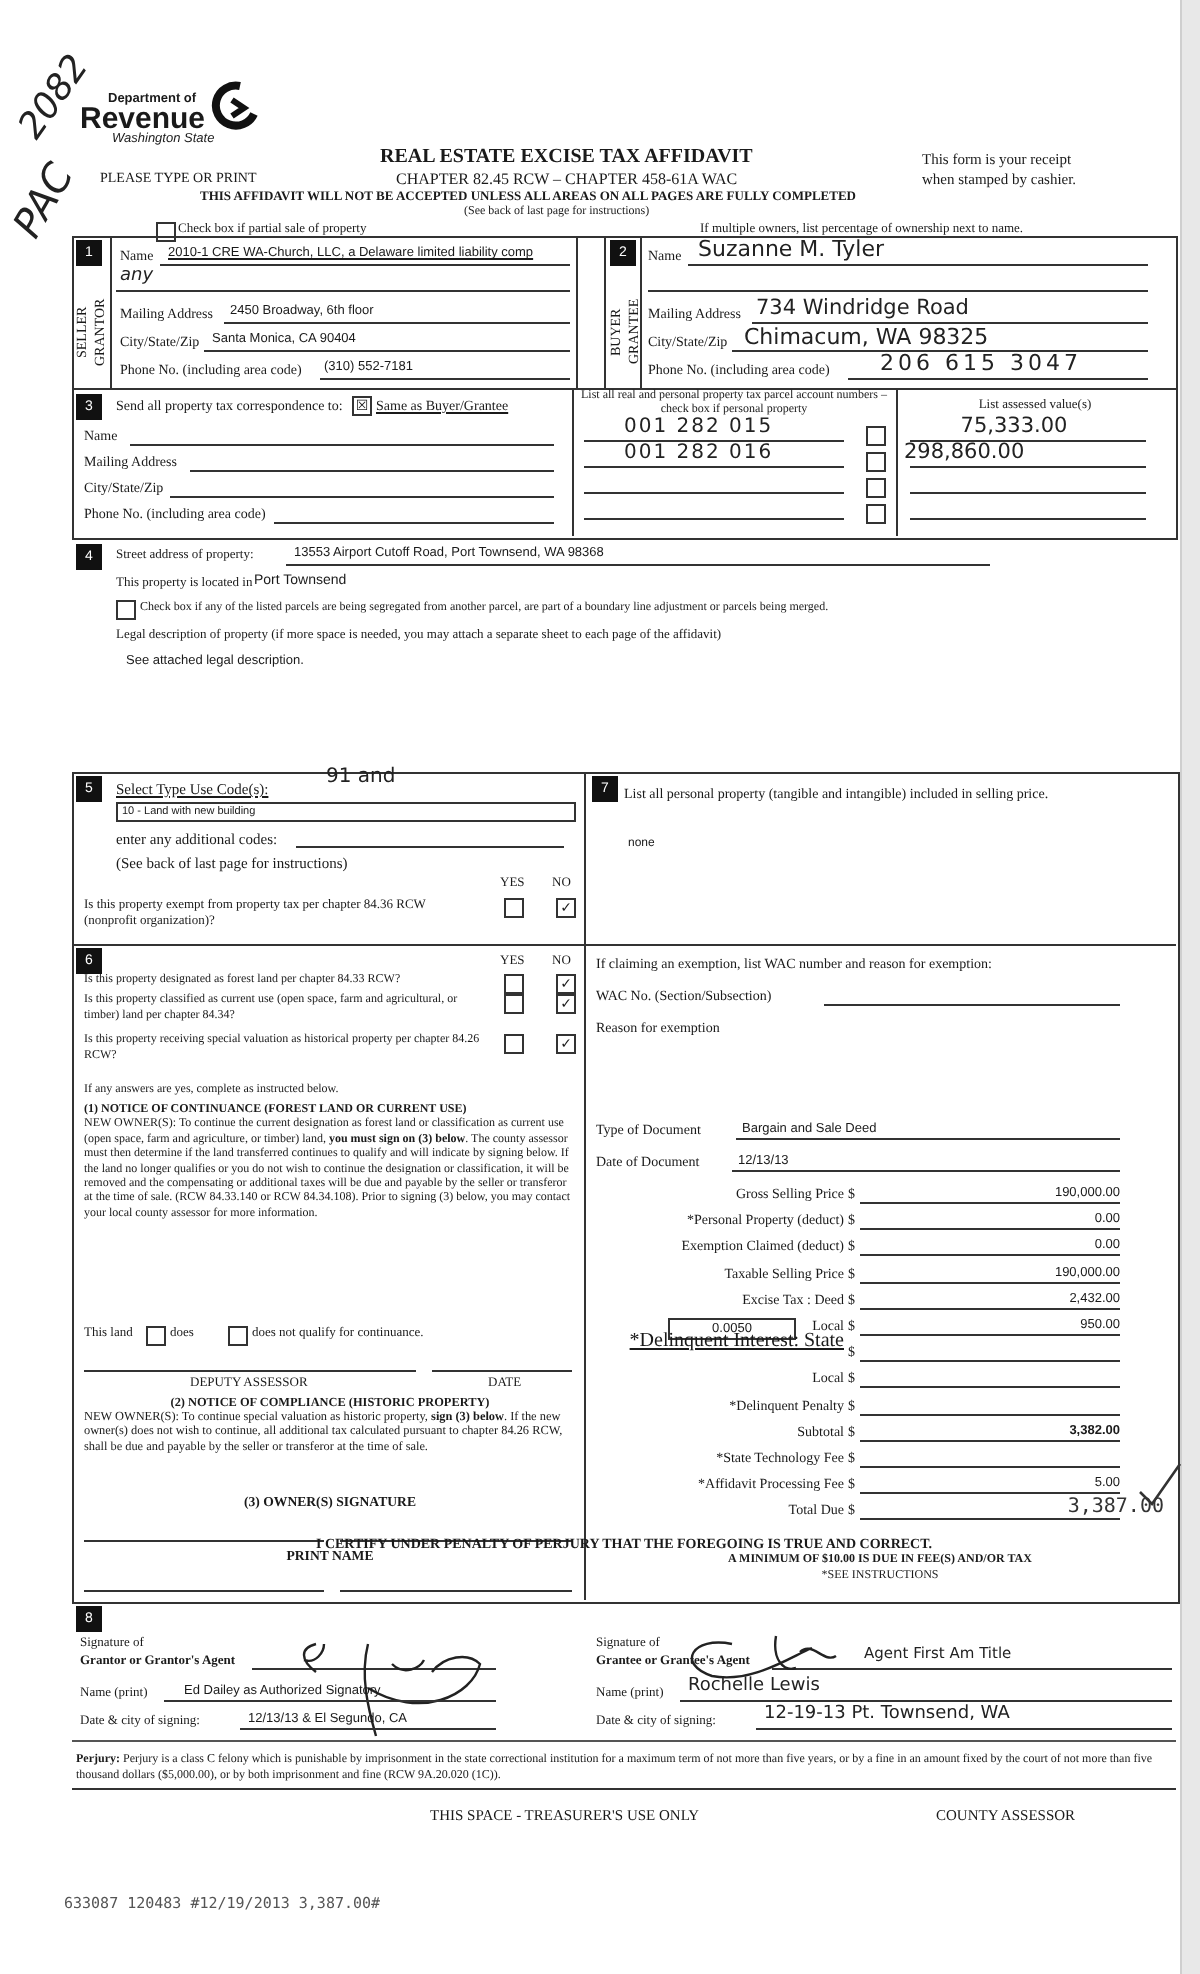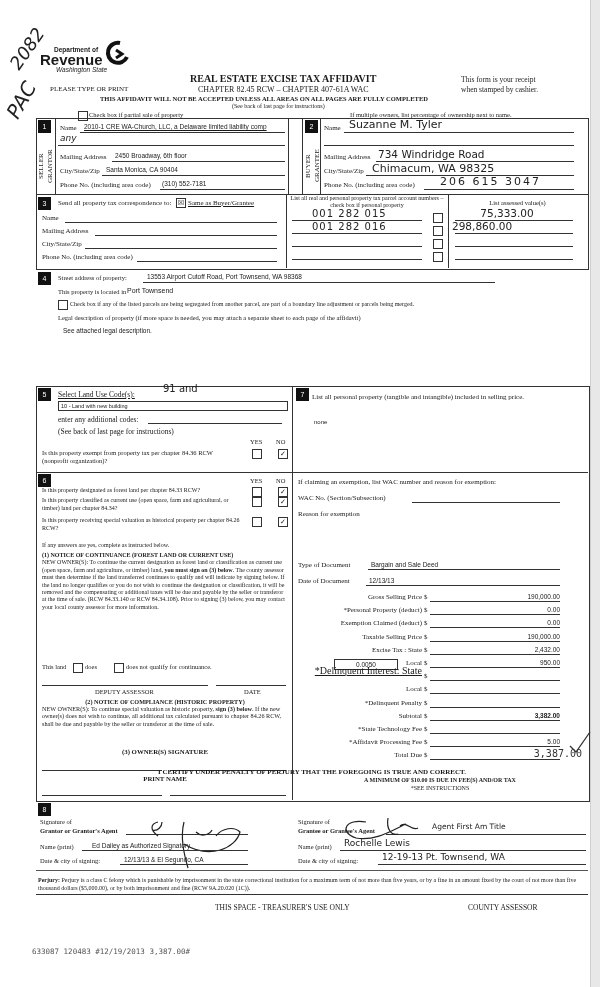--- a/index.html
+++ b/index.html
@@ -30,21 +30,21 @@
   <div class="sans" style="font-size:15px;font-weight:bold;line-height:13px;">Revenue</div>
   <div class="sans" style="font-size:6.5px;font-style:italic;margin-left:16px;">Washington State</div>
 </div>
 <svg class="abs" style="left:104px;top:40px;" width="26" height="26" viewBox="0 0 26 26">
   <path d="M16 3 A10 10 0 1 0 23 17" fill="none" stroke="#111" stroke-width="4"></path>
   <path d="M12 10 L18 14 L12 18" fill="none" stroke="#111" stroke-width="3"></path>
 </svg>
 
 <div class="abs" style="left:50px;top:85px;font-size:7px;">PLEASE TYPE OR PRINT</div>
 <div class="abs" style="left:190px;top:73px;font-size:10px;font-weight:bold;">REAL ESTATE EXCISE TAX AFFIDAVIT</div>
-<div class="abs" style="left:198px;top:85px;font-size:8px;">CHAPTER 82.45 RCW – CHAPTER 407-61A WAC</div>
+<div class="abs" style="left:198px;top:85px;font-size:8px;">CHAPTER 82.45 RCW – CHAPTER 458-61A WAC</div>
 <div class="abs" style="left:100px;top:95px;font-size:6.5px;font-weight:bold;">THIS AFFIDAVIT WILL NOT BE ACCEPTED UNLESS ALL AREAS ON ALL PAGES ARE FULLY COMPLETED</div>
 <div class="abs" style="left:232px;top:103px;font-size:6px;">(See back of last page for instructions)</div>
 <div class="abs" style="left:461px;top:75px;font-size:7.5px;">This form is your receipt</div>
 <div class="abs" style="left:461px;top:85px;font-size:7.5px;">when stamped by cashier.</div>
 
 <div class="cb" style="left:78px;top:111px;"></div>
 <div class="lbl" style="left:89px;top:111px;font-size:6.5px;">Check box if partial sale of property</div>
 <div class="lbl" style="left:350px;top:111px;font-size:6.5px;">If multiple owners, list percentage of ownership next to name.</div>
 
 <div class="box" style="left:36px;top:118px;width:551px;height:150px;"></div>
@@ -157,21 +157,21 @@
 <div class="lbl" style="left:70px;top:301px;font-size:6px;">Check box if any of the listed parcels are being segregated from another parcel, are part of a boundary line adjustment or parcels being merged.</div>
 <div class="lbl" style="left:58px;top:314px;font-size:6.5px;">Legal description of property (if more space is needed, you may attach a separate sheet to each page of the affidavit)</div>
 <div class="val" style="left:63px;top:327px;font-size:6.5px;">See attached legal description.</div>
 
 <div class="box" style="left:36px;top:386px;width:552px;height:414px;"></div>
 <div class="abs" style="left:292px;top:386px;width:1px;height:414px;background:#333;"></div>
 <div class="abs" style="left:36px;top:472px;width:256px;height:1px;background:#333;"></div>
 <div class="abs" style="left:292px;top:472px;width:296px;height:1px;background:#333;"></div>
 
 <div class="secnum" style="left:38px;top:388px;">5</div>
-<div class="lbl" style="left:58px;top:390px;font-size:7.5px;text-decoration:underline;">Select Land Use Code(s):</div>
+<div class="lbl" style="left:58px;top:390px;font-size:7.5px;text-decoration:underline;">Select Type Use Code(s):</div>
 <div class="abs hand" style="left:163px;top:383px;font-size:10px;font-style:normal;">91 and</div>
 <div class="box sans" style="left:58px;top:401px;width:226px;height:8px;font-size:5.5px;line-height:8px;padding-left:2px;">10 - Land with new building</div>
 <div class="lbl" style="left:58px;top:415px;font-size:7.5px;">enter any additional codes:</div>
 <div class="line" style="left:148px;top:423px;width:134px;"></div>
 <div class="lbl" style="left:58px;top:427px;font-size:7.5px;">(See back of last page for instructions)</div>
 <div class="lbl" style="left:250px;top:438px;font-size:6.5px;">YES</div>
 <div class="lbl" style="left:276px;top:438px;font-size:6.5px;">NO</div>
 <div class="abs" style="left:42px;top:449px;width:180px;font-size:6.5px;line-height:8px;">Is this property exempt from property tax per chapter 84.36 RCW (nonprofit organization)?</div>
 <div class="cb" style="left:252px;top:449px;"></div>
 <div class="cb" style="left:278px;top:449px;">✓</div>
@@ -259,21 +259,21 @@
       <div class="line" style="left:430px;top:627.4px;width:130px;"></div>
       <div class="abs val" style="left:430px;top:619.4px;width:130px;text-align:right;">0.00</div>
     </div>
     <div>
       <div class="abs right" style="left:300px;top:632.6px;width:122px;font-size:7px;">Taxable Selling Price</div>
       <div class="abs" style="left:424px;top:632.6px;font-size:7px;">$</div>
       <div class="line" style="left:430px;top:640.6px;width:130px;"></div>
       <div class="abs val" style="left:430px;top:632.6px;width:130px;text-align:right;">190,000.00</div>
     </div>
     <div>
-      <div class="abs right" style="left:300px;top:645.8px;width:122px;font-size:7px;">Excise Tax : State</div>
+      <div class="abs right" style="left:300px;top:645.8px;width:122px;font-size:7px;">Excise Tax : Deed</div>
       <div class="abs" style="left:424px;top:645.8px;font-size:7px;">$</div>
       <div class="line" style="left:430px;top:653.8px;width:130px;"></div>
       <div class="abs val" style="left:430px;top:645.8px;width:130px;text-align:right;">2,432.00</div>
     </div>
     <div>
       <div class="abs right" style="left:300px;top:659px;width:122px;font-size:7px;">Local</div>
       <div class="abs" style="left:424px;top:659px;font-size:7px;">$</div>
       <div class="line" style="left:430px;top:667px;width:130px;"></div>
       <div class="abs val" style="left:430px;top:659px;width:130px;text-align:right;">950.00</div>
     </div>

